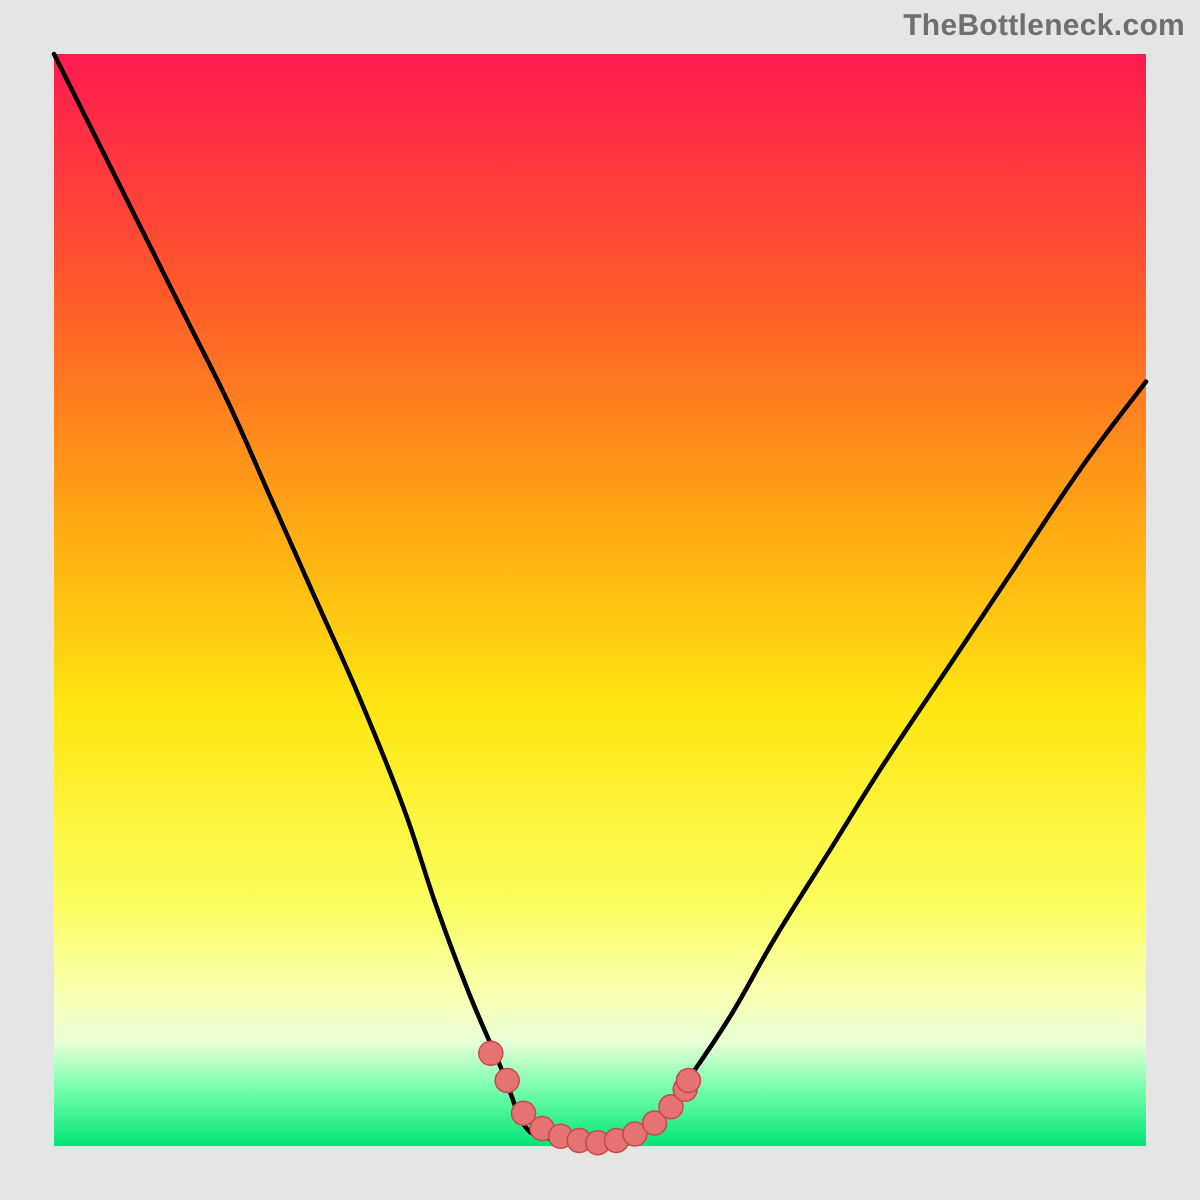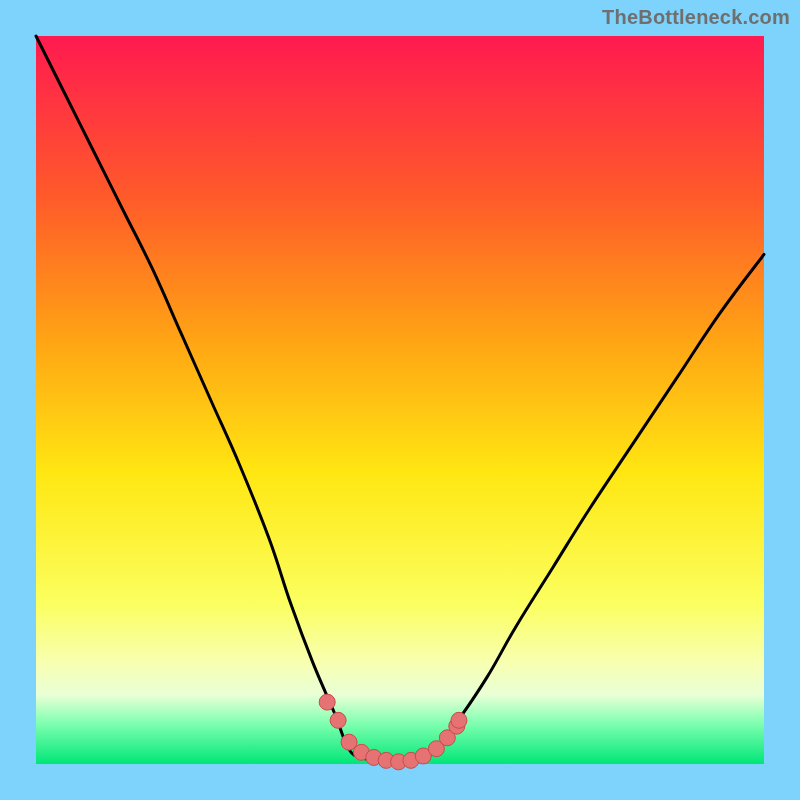--- a/index.html
+++ b/index.html
@@ -10,21 +10,21 @@
     background: #000;
     overflow: hidden;
     font-family: Arial, Helvetica, sans-serif;
   }
   .frame {
     position: absolute;
     top: 0;
     left: 0;
     width: 800px;
     height: 800px;
-    background: #7dd3fc;
+    background: #e5e5e5;
   }
   .plot-area {
     position: absolute;
     top: 36px;
     left: 36px;
     width: 728px;
     height: 728px;
     
   }
   .watermark {

